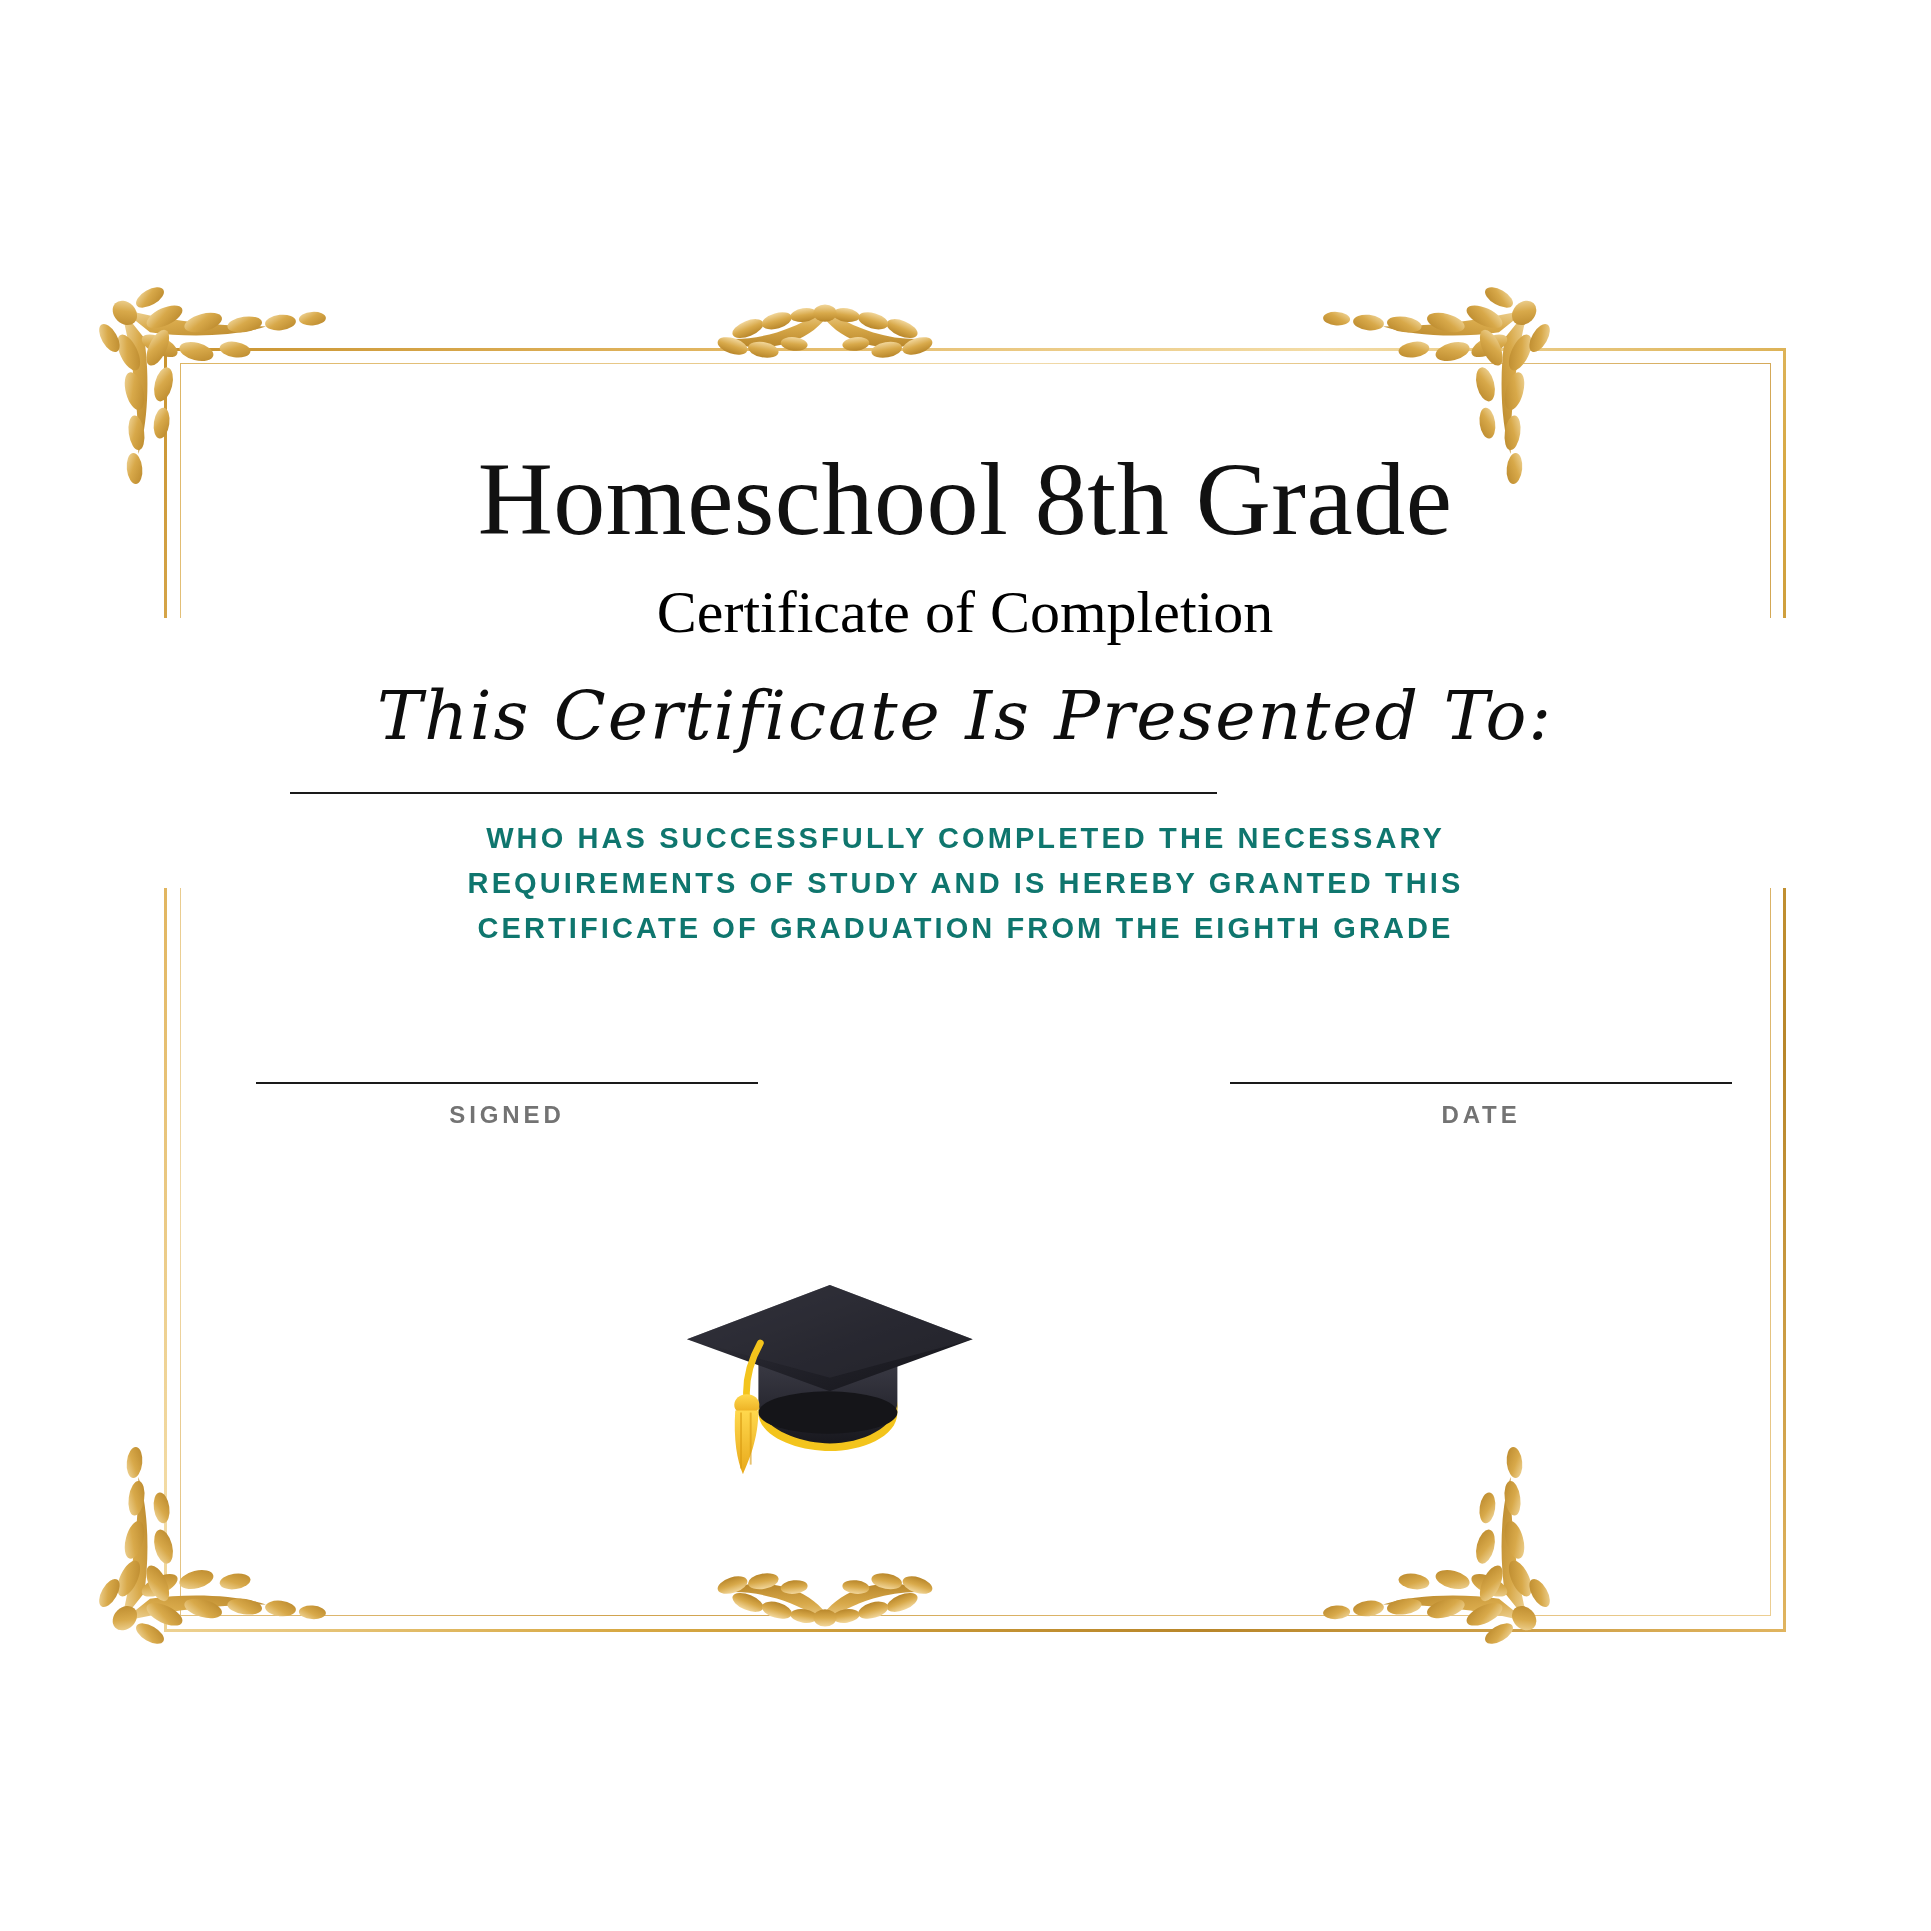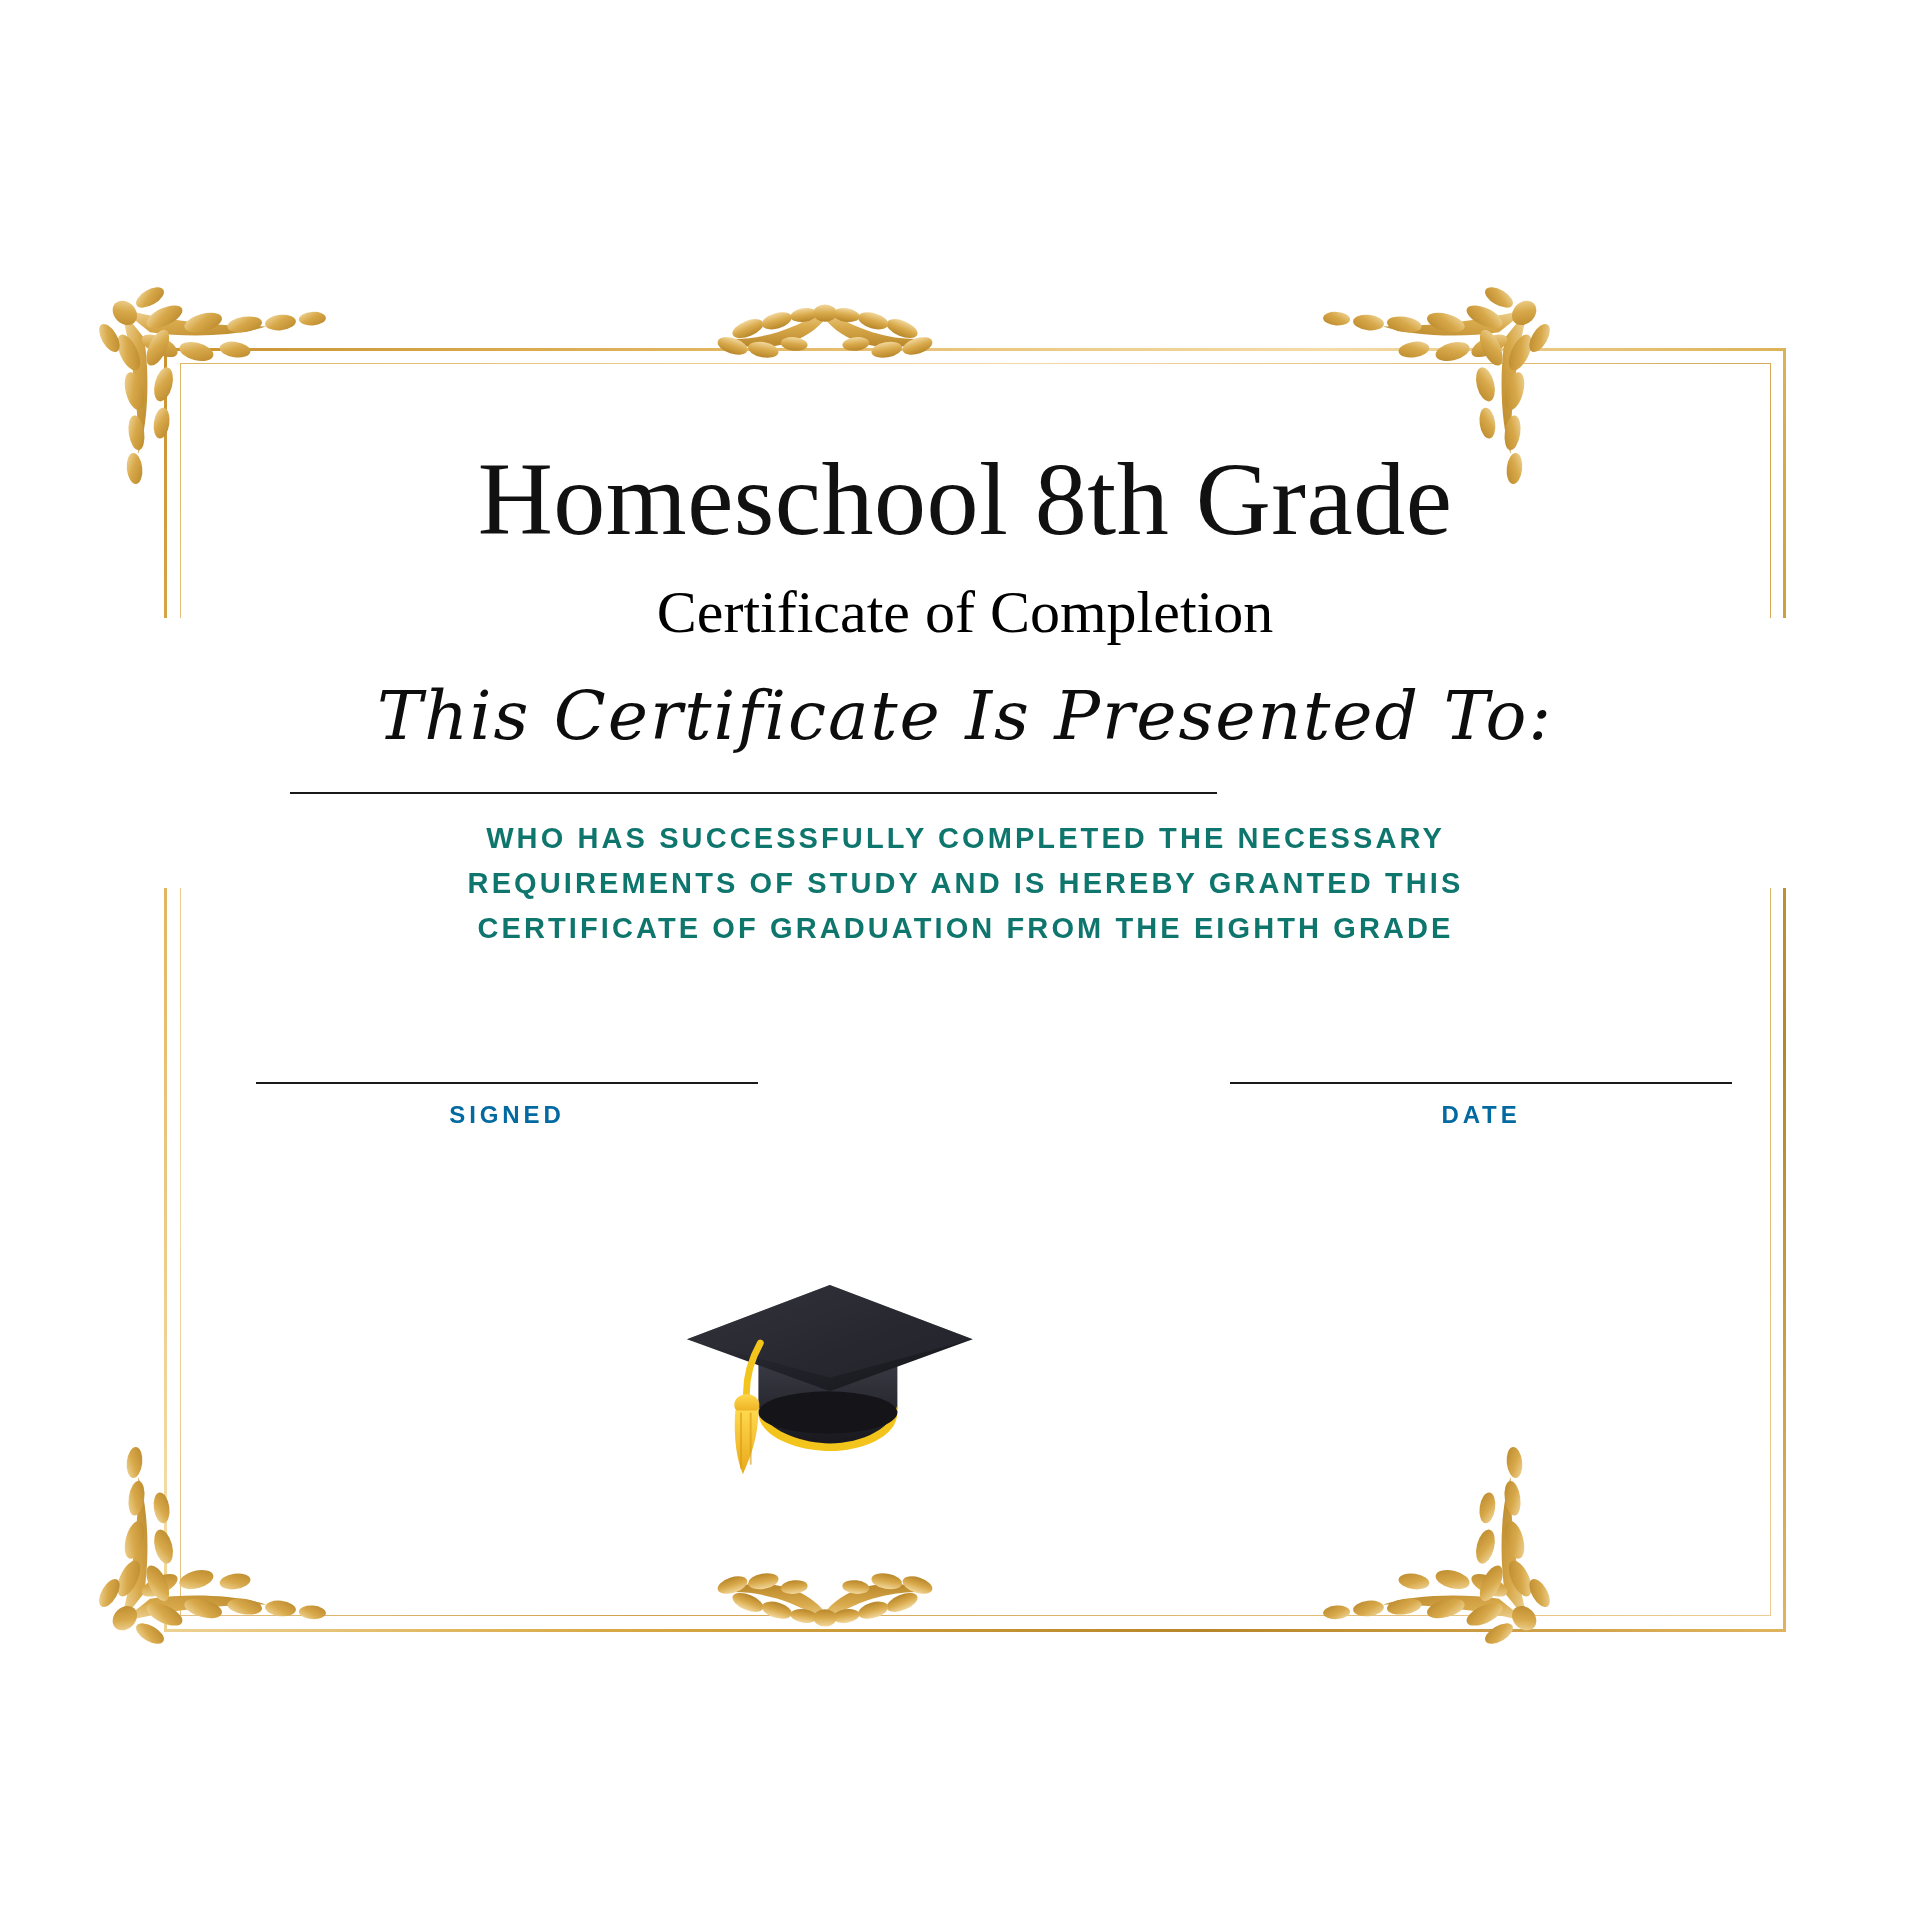--- a/index.html
+++ b/index.html
@@ -166,21 +166,21 @@
     border-bottom: 2.4px solid #1a1a1a;
     width: 100%;
     height: 1px;
   }
   .sig-label {
     margin-top: 17.4px;
     font-family: "Liberation Sans", sans-serif;
     font-weight: bold;
     font-size: 24px;
     letter-spacing: 3.9px;
-    color: #0369a1;
+    color: #737373;
   }
 
   
   .cap {
     position: absolute;
     left: 50%;
     top: 1260px;
     transform: translateX(-50%);
     width: 319px;
     height: 222px;

